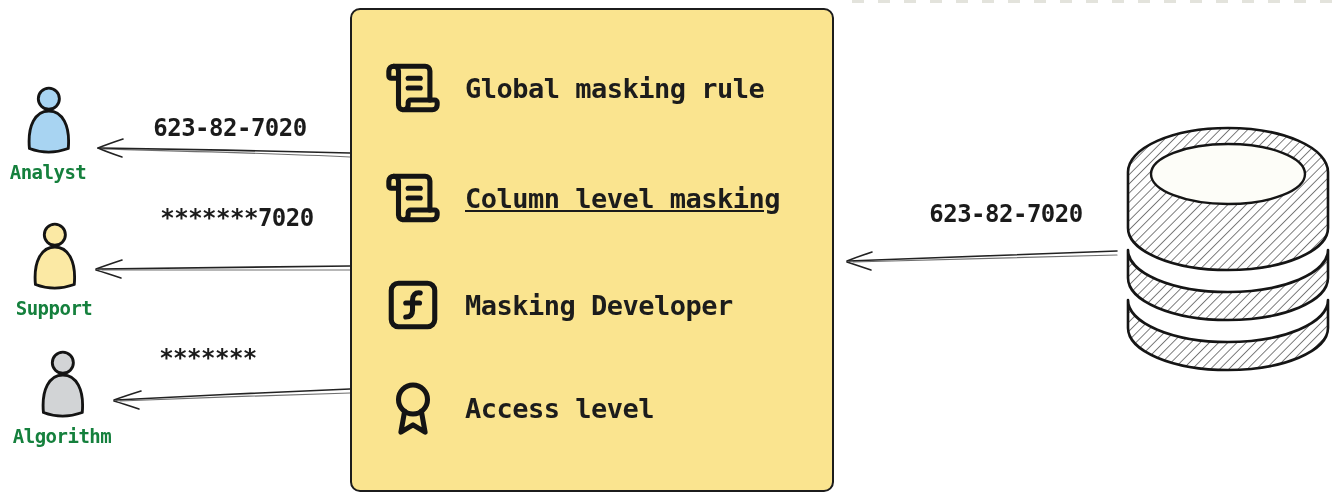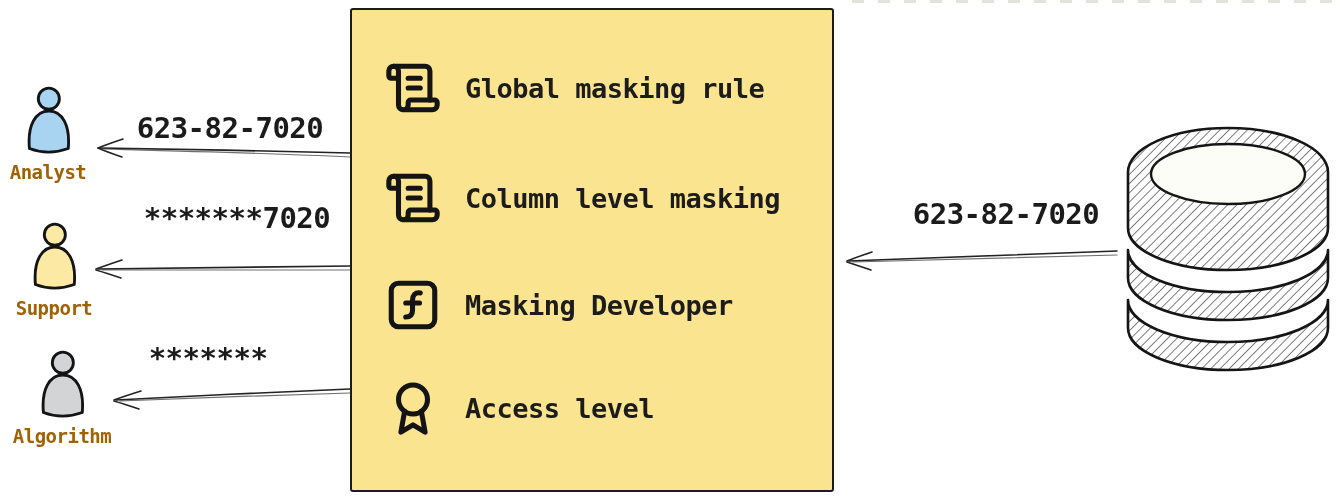--- a/index.html
+++ b/index.html
@@ -17,34 +17,34 @@
   .arrows .ghost{stroke-width:1.2;opacity:.65;}
 
   .actor{
     position:absolute;
     display:flex;flex-direction:column;align-items:center;
     width:96px;
   }
   .actor .person{width:54px;height:71px;}
   .actor .person circle,.actor .person path{stroke:#141414;stroke-width:3.4;}
   .actor-name{
-    margin-top:4px;font-size:19px;font-weight:600;color:#a16207;
+    margin-top:4px;font-size:19px;font-weight:600;color:#15803d;
     white-space:nowrap;letter-spacing:-0.5px;
   }
 
   .flow-label{
     position:absolute;width:200px;
-    font-size:29px;font-weight:600;line-height:32px;
+    font-size:24px;font-weight:600;line-height:32px;
     text-align:center;color:#1b1b1b;white-space:nowrap;
     letter-spacing:-0.5px;
   }
 
   .mask-box{
     position:absolute;left:350px;top:8px;width:484px;height:484px;
-    background:#FAE48F;border:2.5px solid #1c1c1c;border-radius:3px;
+    background:#FAE48F;border:2.5px solid #1c1c1c;border-radius:10px;
     box-sizing:border-box;
   }
   .mask-item{
     position:absolute;left:32px;height:60px;
     display:flex;align-items:center;gap:23px;
   }
   .mask-item .item-icon{width:58px;height:58px;flex:0 0 58px;}
   .mask-item .item-icon *{
     fill:none;stroke:#141414;stroke-width:2.1;
     stroke-linecap:round;stroke-linejoin:round;
@@ -131,21 +131,21 @@
     <div class="mask-item" style="top:48px;">
       <svg class="item-icon" viewBox="0 0 24 24">
         <path d="M15 12h-5"></path>
           <path d="M15 8h-5"></path>
           <path d="M19 17V5a2 2 0 0 0-2-2H4"></path>
         <path d="M8 21h12a2 2 0 0 0 2-2v-1a1 1 0 0 0-1-1H11a1 1 0 0 0-1 1v1a2 2 0 1 1-4 0V5a2 2 0 1 0-4 0v2a1 1 0 0 0 1 1h3"></path>
       </svg>
       <span class="mask-label">Global masking rule</span>
     </div>
 
-    <div class="mask-item" style="top:158px;">
+    <div class="mask-item" style="top:158px;text-decoration:underline;">
       <svg class="item-icon" viewBox="0 0 24 24">
         <path d="M15 12h-5"></path>
           <path d="M15 8h-5"></path>
           <path d="M19 17V5a2 2 0 0 0-2-2H4"></path>
         <path d="M8 21h12a2 2 0 0 0 2-2v-1a1 1 0 0 0-1-1H11a1 1 0 0 0-1 1v1a2 2 0 1 1-4 0V5a2 2 0 1 0-4 0v2a1 1 0 0 0 1 1h3"></path>
       </svg>
       <span class="mask-label">Column level masking</span>
     </div>
 
     <div class="mask-item" style="top:265px;">

